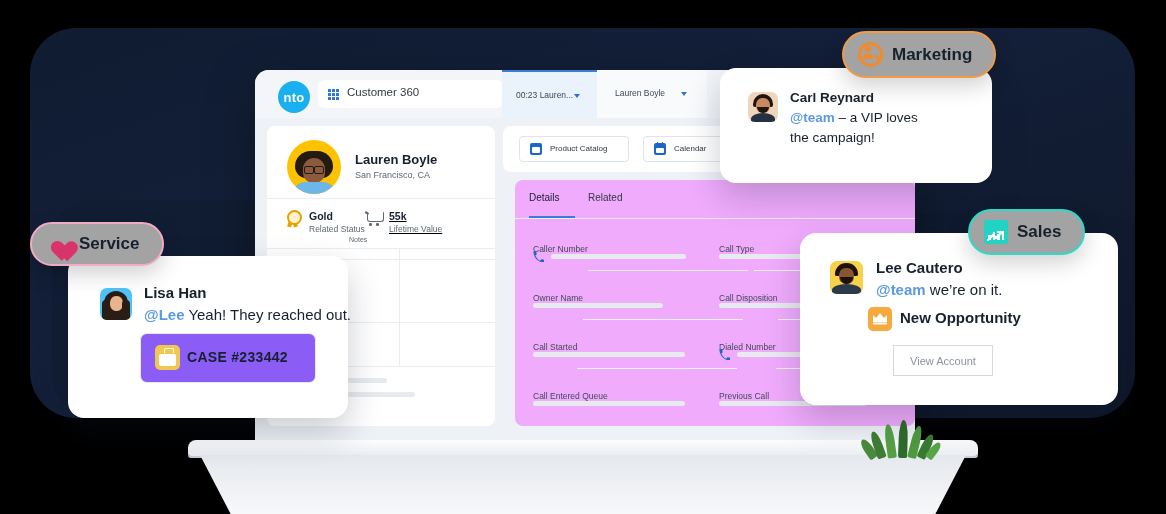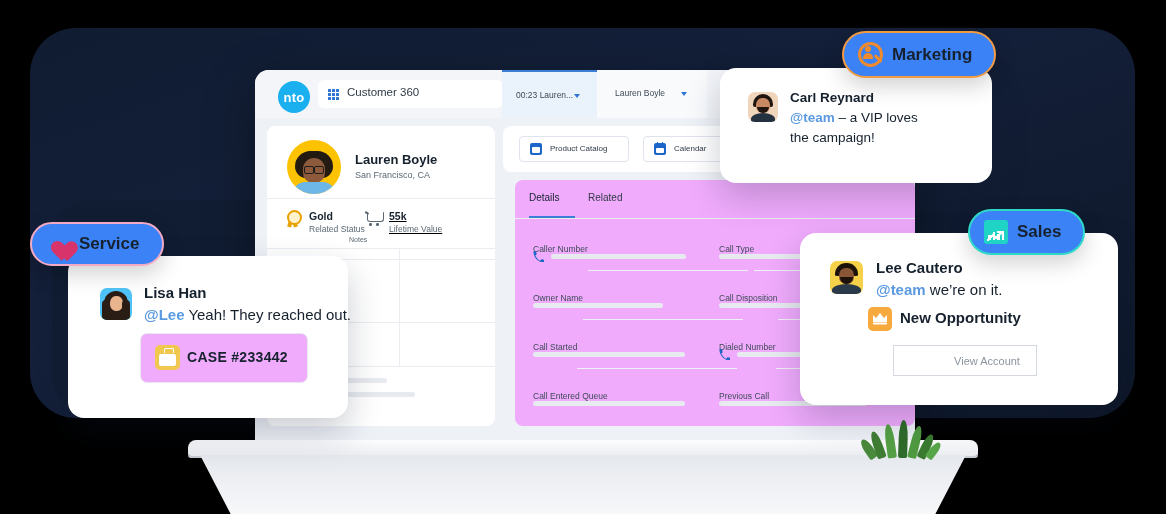--- a/index.html
+++ b/index.html
@@ -98,21 +98,21 @@
   .lap-base{position:absolute;left:200px;top:455px;width:766px;height:59px;
     background:linear-gradient(#e5e8ed,#f7f8fa);
     clip-path:polygon(0 0,100% 0,96% 100%,4% 100%);}
   .lap-notch{position:absolute;left:540px;top:455px;width:86px;height:4px;border-radius:0 0 4px 4px;background:#d8dce3;}
 
   
   .plant{position:absolute;left:868px;top:418px;width:70px;height:40px;}
   .plant i{position:absolute;bottom:0;transform-origin:bottom center;border-radius:50% 50% 2px 2px;}
 
   
-  .badge{position:absolute;display:flex;align-items:center;gap:9px;background:#3b82f6;border-radius:30px;
+  .badge{position:absolute;display:flex;align-items:center;gap:9px;background:#a3a3a3;border-radius:30px;
     padding:9px 22px 9px 14px;box-shadow:0 8px 22px rgba(0,0,0,.18);}
   .badge .txt{font-size:17px;font-weight:700;color:#16212e;}
   .b-service{left:30px;top:222px;border:2px solid #f3aac4;}
   .b-marketing{left:842px;top:31px;border:2px solid #f29b42;}
   .b-sales{left:968px;top:209px;border:2px solid #2ed9c8;}
 
   .heart{position:relative;width:24px;height:22px;}
   .heart:before,.heart:after{content:"";position:absolute;top:0;width:12.5px;height:19px;
     background:#d9336b;border-radius:7px 7px 0 0;}
   .heart:before{left:11.5px;transform:rotate(45deg);transform-origin:0 100%;}
@@ -134,34 +134,34 @@
   .c-service{left:68px;top:256px;width:280px;height:162px;}
   .c-marketing{left:720px;top:68px;width:272px;height:115px;}
   .c-sales{left:800px;top:233px;width:318px;height:172px;}
 
   .av{position:absolute;border-radius:7px;overflow:hidden;}
   .nm{position:absolute;font-size:15px;font-weight:700;color:#16212e;white-space:nowrap;}
   .msg{position:absolute;font-size:15px;color:#16212e;white-space:nowrap;}
   .msg .at{color:#5b9ae0;font-weight:600;}
   .nm-s{font-size:13.5px;} .msg-s{font-size:13.5px;}
 
-  .caseblk{position:absolute;left:140px;top:333px;width:166px;height:48px;background:#f0abfc;
-    border:1px solid #e7eaef;border-radius:7px;}
+  .caseblk{position:absolute;left:140px;top:333px;width:166px;height:48px;background:#8b5cf6;
+    border:1px solid #e7eaef;border-radius:7px;padding-left:8px;}
   .casetxt{position:absolute;left:46px;top:15px;font-size:14px;font-weight:700;color:#16212e;letter-spacing:.3px;}
   .briefcase{position:absolute;left:14px;top:11px;width:25px;height:25px;border-radius:5px;background:#f0c850;}
   .briefcase .hn{position:absolute;left:8.5px;top:3px;width:8px;height:4px;border:1.6px solid #fff;
     border-bottom:none;border-radius:2px 2px 0 0;}
   .briefcase .bd{position:absolute;left:4px;top:8.5px;width:17px;height:12px;background:#fff;border-radius:2px;}
 
   .crown{position:absolute;left:868px;top:307px;width:24px;height:24px;border-radius:5px;background:#f6a93c;}
   .crown svg{position:absolute;left:4px;top:5px;}
   .newopp{position:absolute;left:900px;top:309px;font-size:15px;font-weight:700;color:#16212e;}
   .viewbtn{position:absolute;left:893px;top:345px;width:98px;height:29px;border:1px solid #d4d9e0;
     border-radius:0;background:#fff;display:flex;align-items:center;justify-content:center;
-    font-size:11px;color:#8b949e;padding-left:44px;}
+    font-size:11px;color:#8b949e;}
 
   
   .pa{position:absolute;inset:0;}
   .pa .bg{position:absolute;inset:0;}
   .pa .hair{position:absolute;border-radius:50% 50% 0 0;}
   .pa .head{position:absolute;border-radius:45%;}
   .pa .body{position:absolute;border-radius:50% 50% 0 0;}
 </style>
 </head>
 <body>

